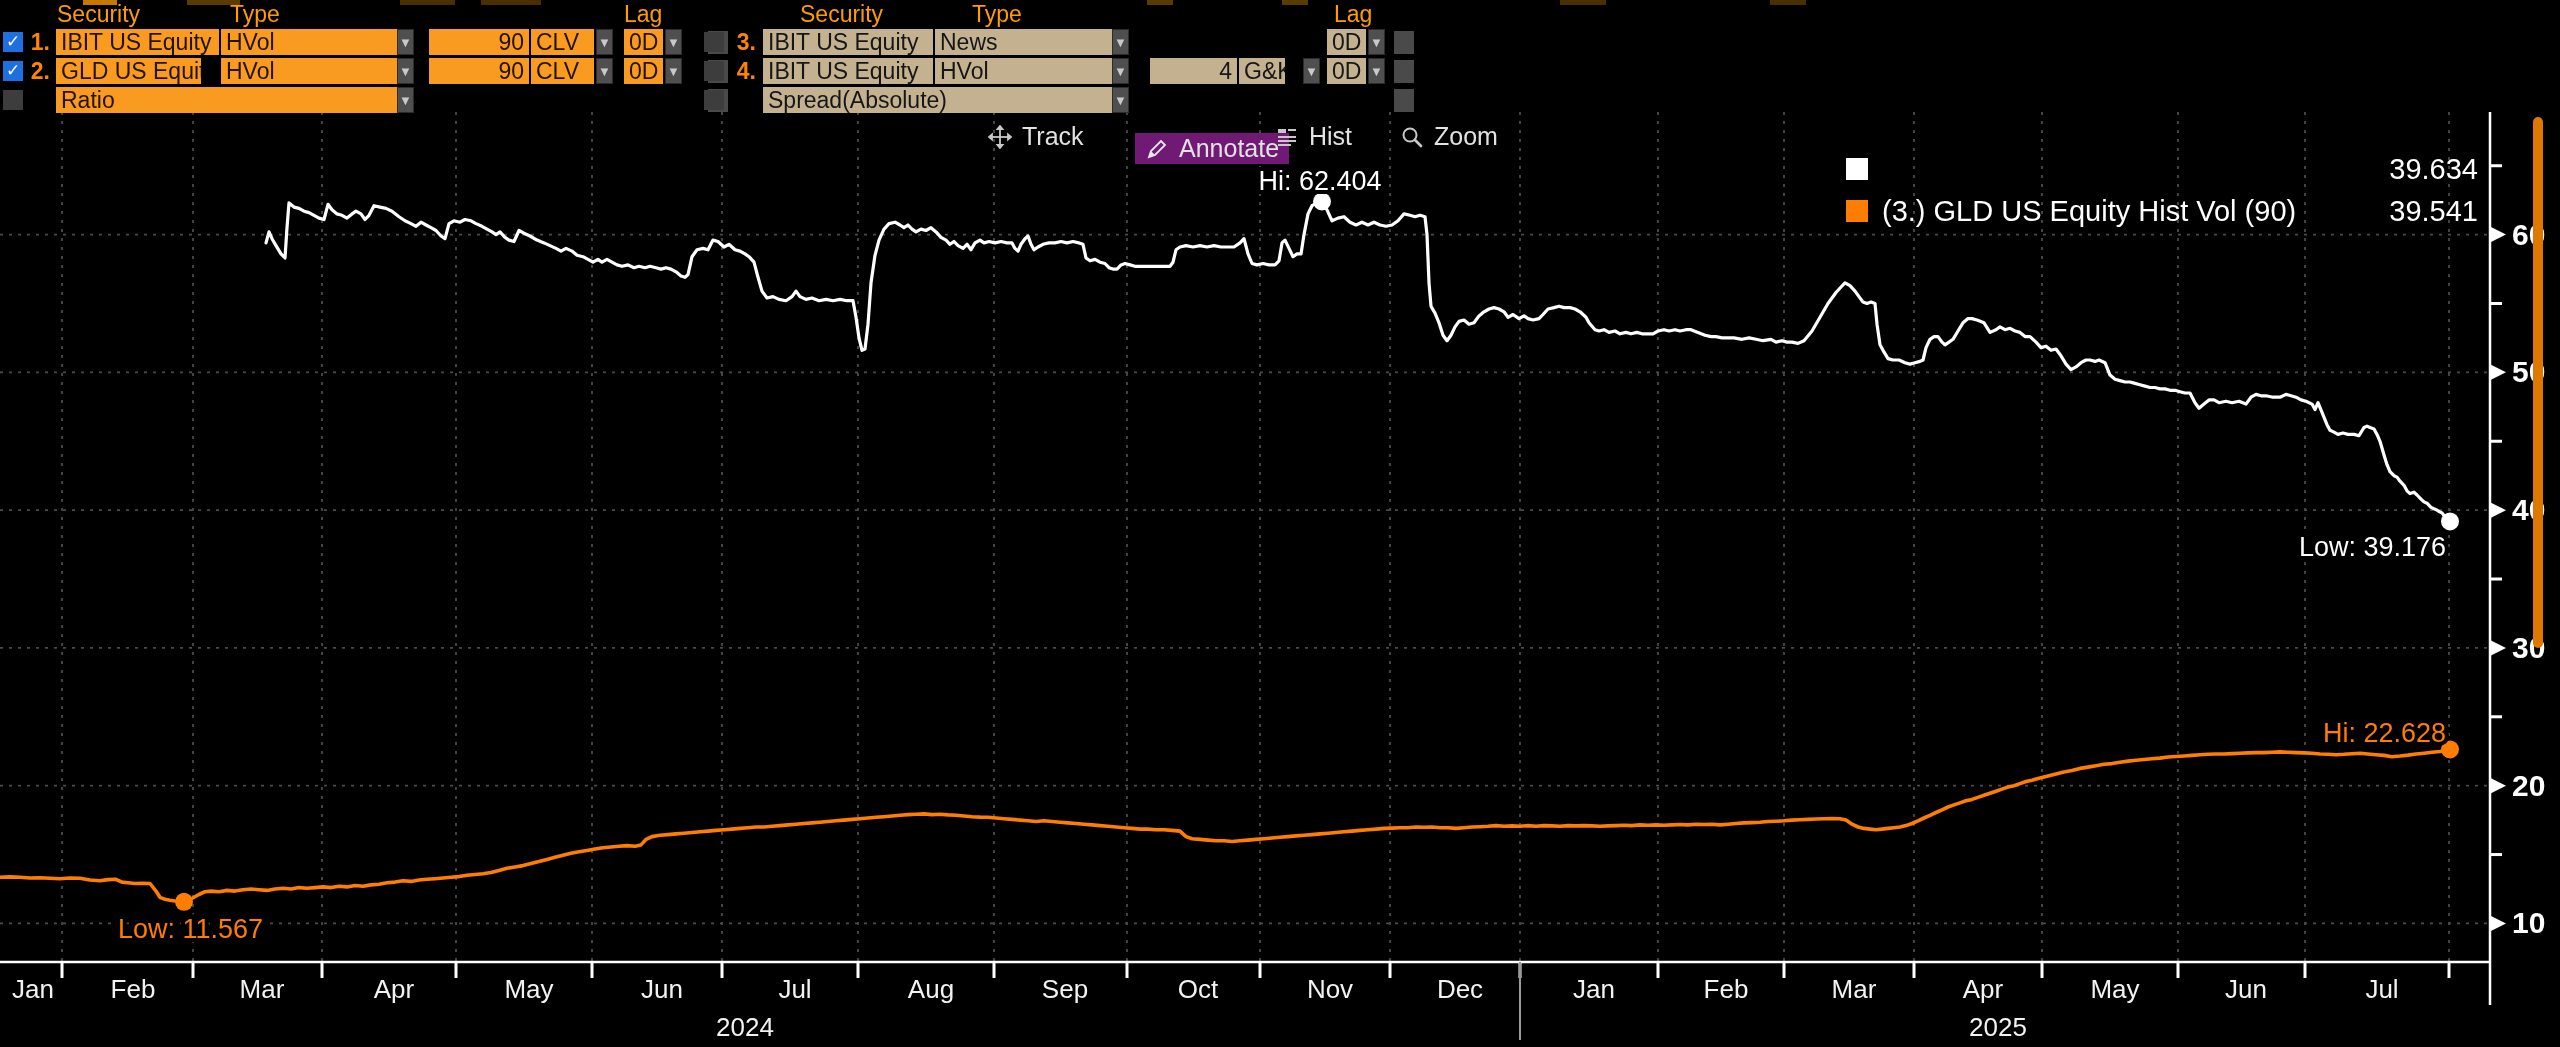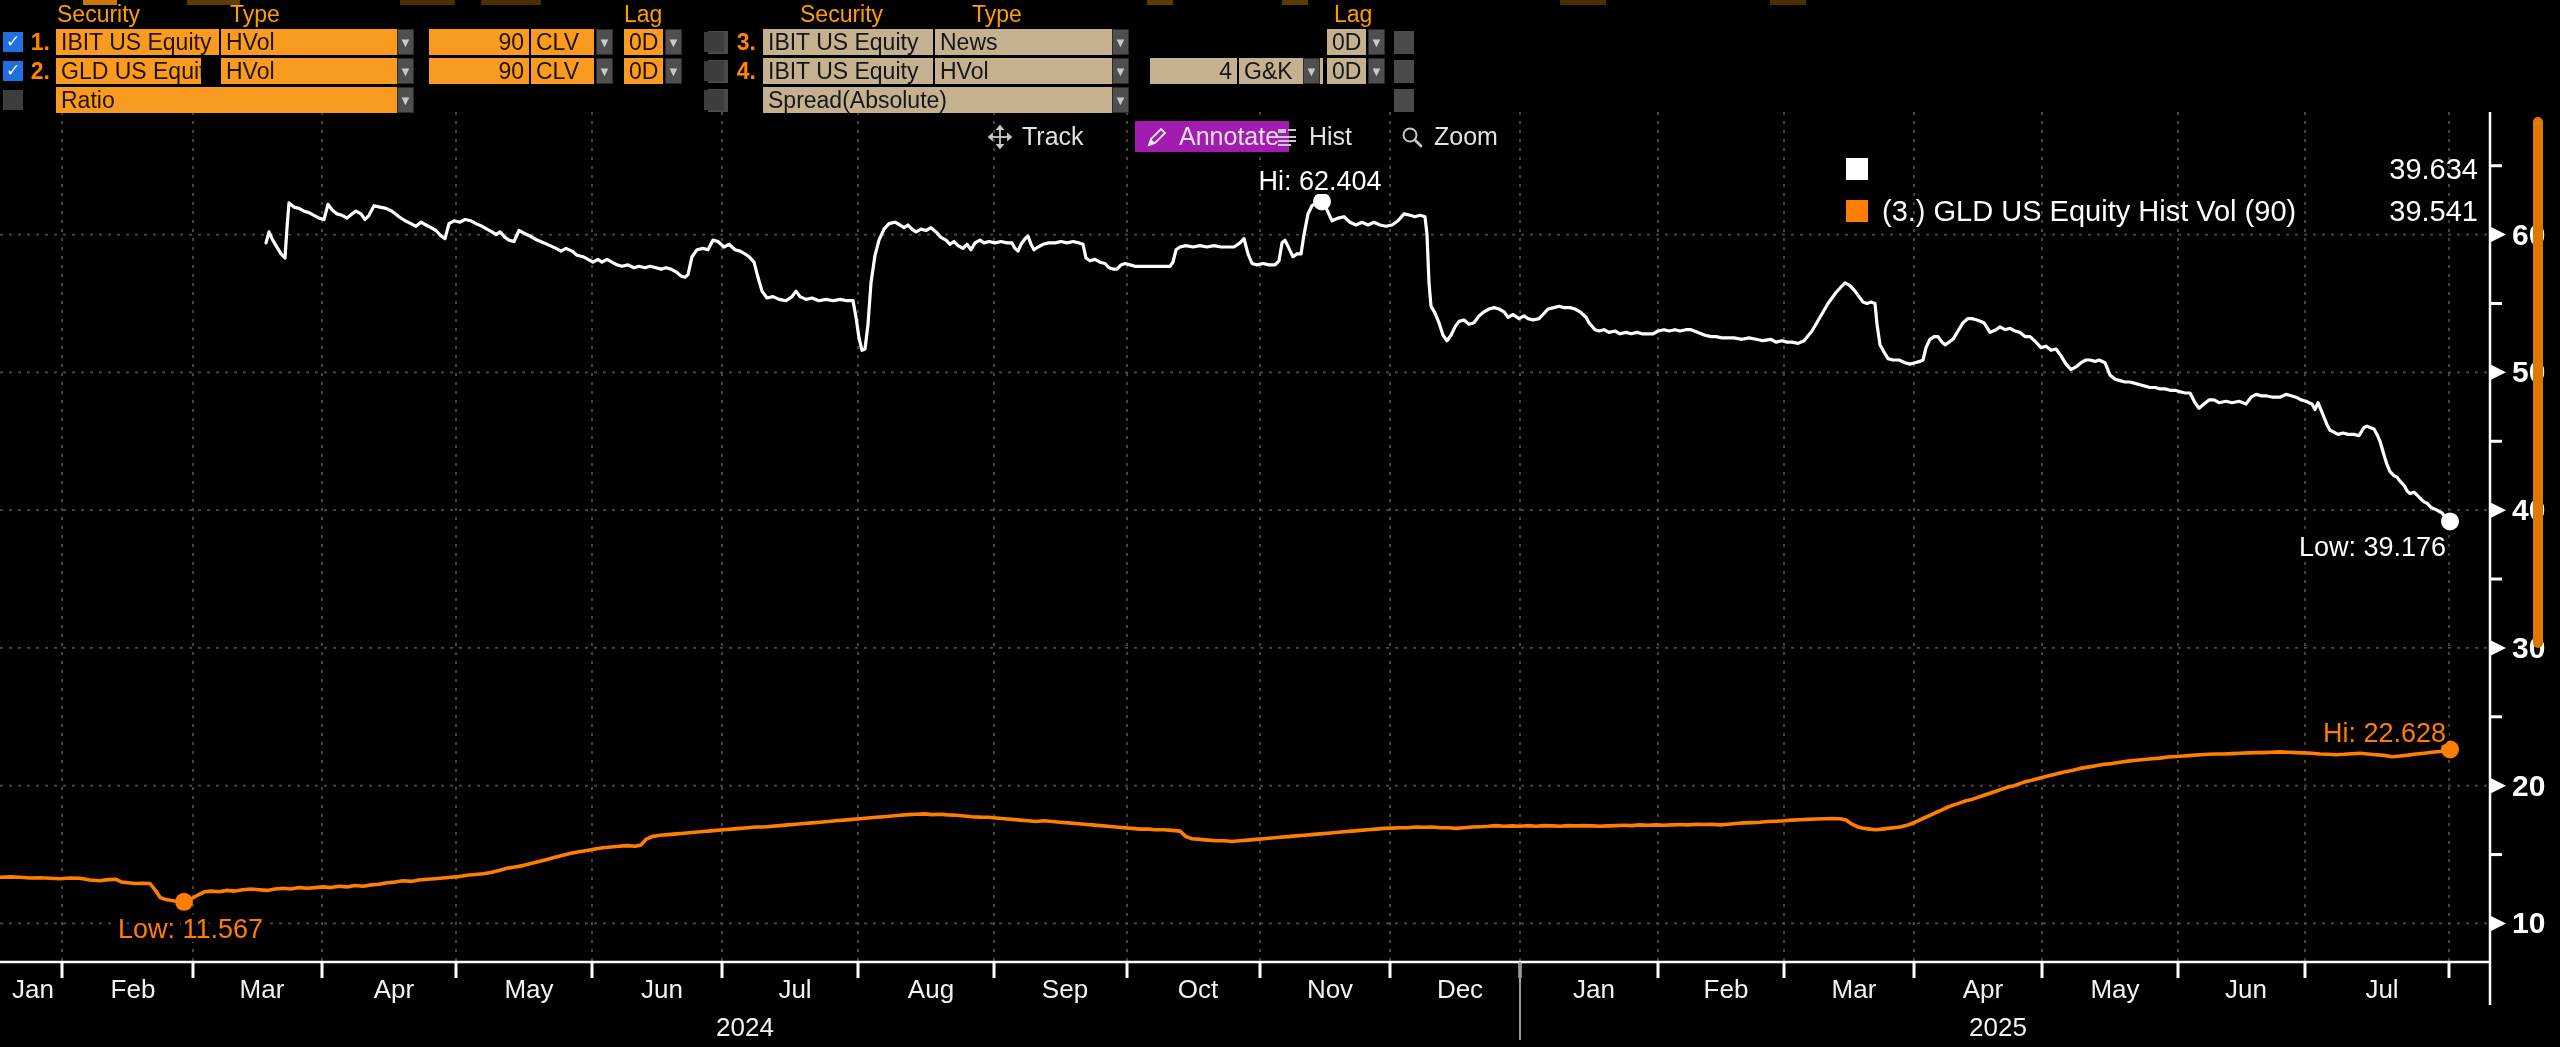--- a/index.html
+++ b/index.html
@@ -17,21 +17,21 @@
        color:#c9c9c9;font-size:13px;box-sizing:border-box;border:1px solid #2c2c2c;}
   .cb{position:absolute;width:20px;height:20px;background:#3d3d3d;display:flex;align-items:center;
       justify-content:center;color:#fff;font-size:17px;line-height:20px;}
   .cb.on{background:#1e6fe0;}
   .idx{position:absolute;color:#ff8400;font-size:23px;line-height:26px;text-align:right;font-weight:700;}
   .graybox{position:absolute;width:20px;height:23px;background:#4a4a4a;}
 
   
   .tbtn{position:absolute;top:121px;height:31px;display:flex;align-items:center;gap:10px;
         color:#e2e2e2;font-size:25px;padding:0 10px;box-sizing:border-box;cursor:default;}
-  .tbtn.active{background:#a21caf;}
+  .tbtn.active{background:#701a75;margin-top:12px;}
   .tbtn svg{display:block;}
 
   
   .legend-row{position:absolute;left:1846px;width:632px;height:34px;display:flex;align-items:center;
               font-size:29px;color:#fff;white-space:nowrap;}
   .sw{width:22px;height:22px;margin-right:14px;flex:0 0 auto;}
   .lval{margin-left:auto;}
 
   .scrollbar{position:absolute;left:2533px;top:117px;width:10px;height:531px;background:#e07800;border-radius:5px;}
   .frag{position:absolute;top:0;height:5px;}
@@ -205,21 +205,21 @@
     <span class="f ft" style="left:1327px;top:29px;width:39px">0D</span>
     <span class="arr" style="left:1368px;top:29px;width:17px">▼</span>
     <span class="graybox" style="left:1394px;top:31px"></span>
 
     <span class="cb" style="left:704px;top:61px"></span>
     <span class="idx" style="left:726px;top:58px;width:30px">4.</span>
     <span class="f ft" style="left:763px;top:58px;width:170px">IBIT US Equity</span>
     <span class="f ft" style="left:935px;top:58px;width:177px">HVol</span>
     <span class="arr" style="left:1112px;top:58px;width:17px">▼</span>
     <span class="f ft num" style="left:1150px;top:58px;width:87px">4</span>
-    <span class="f ft" style="left:1239px;top:58px;width:84px">G&amp;K</span>
+    <span class="f ft" style="left:1239px;top:58px;width:46px">G&amp;K</span>
     <span class="arr" style="left:1303px;top:58px;width:17px">▼</span>
     <span class="f ft" style="left:1327px;top:58px;width:39px">0D</span>
     <span class="arr" style="left:1368px;top:58px;width:17px">▼</span>
     <span class="graybox" style="left:1394px;top:60px"></span>
 
     <span class="cb" style="left:704px;top:90px"></span>
     <span class="f ft" style="left:763px;top:87px;width:349px">Spread(Absolute)</span>
     <span class="arr" style="left:1112px;top:87px;width:17px">▼</span>
     <span class="graybox" style="left:1394px;top:89px"></span>
   </div>

